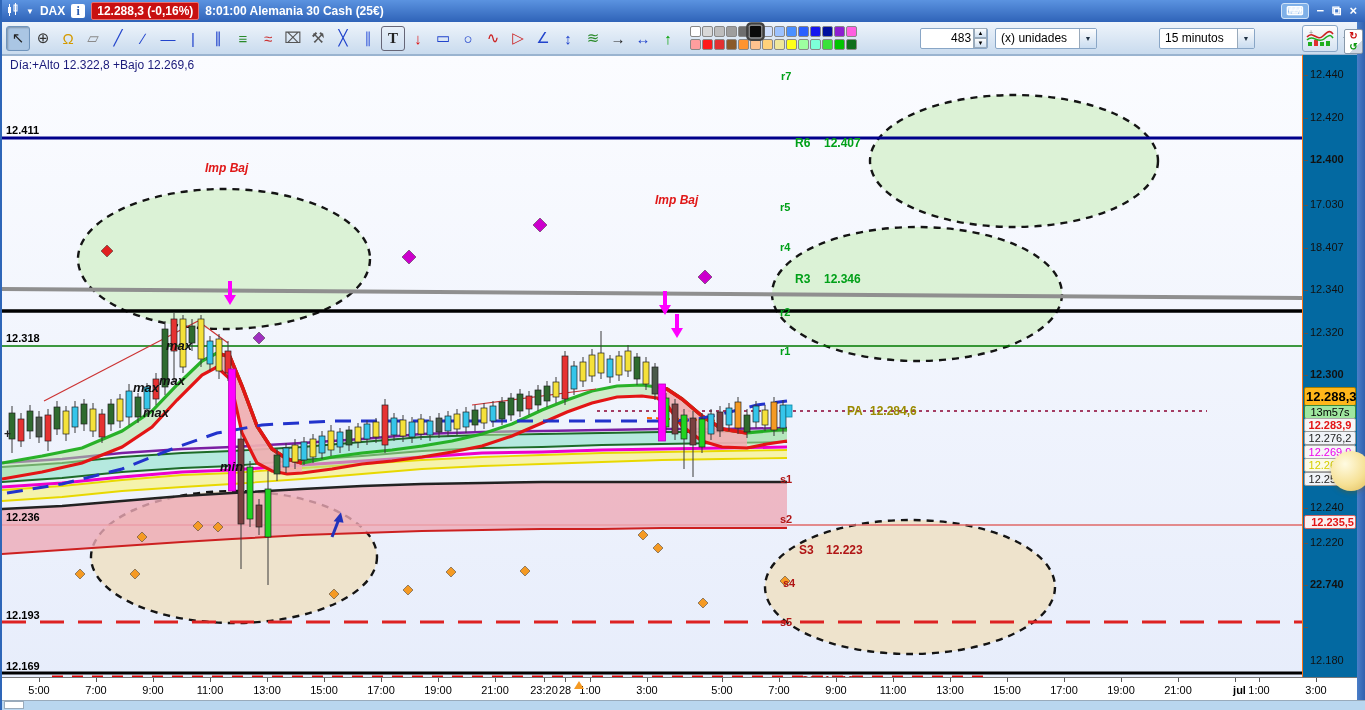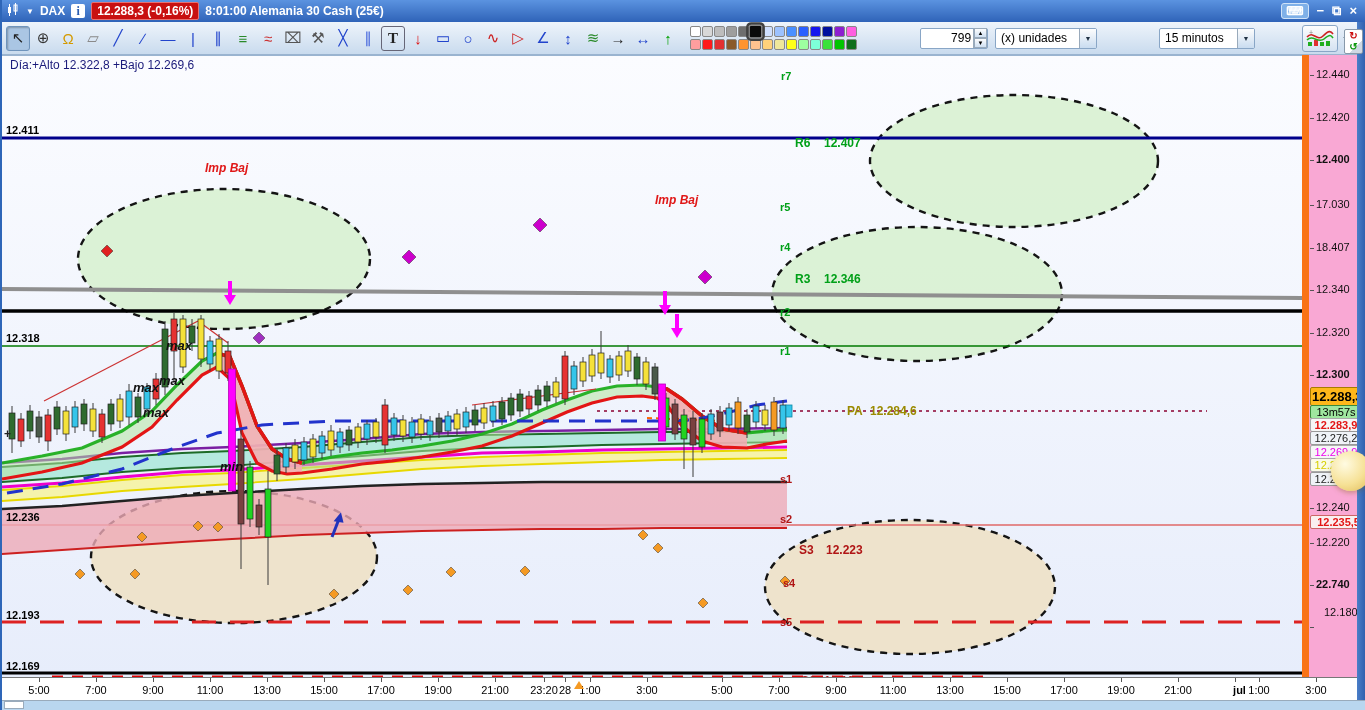--- a/index.html
+++ b/index.html
@@ -21,21 +21,21 @@
   .fieldbox{display:flex;align-items:center;background:#fff;border:1px solid #89a6c6;height:21px;font-size:12px;border-radius:2px}
   .spinval{width:52px;text-align:right;padding-right:2px}
   .spinbtns{display:flex;flex-direction:column;border-left:1px solid #9ab}
   .spinbtns span{font-size:6px;line-height:8px;width:13px;text-align:center;background:linear-gradient(#fdfdfd,#cfe0f2);border:1px solid #9ab}
   .dd{display:flex;align-items:center;background:#fff;border:1px solid #89a6c6;height:21px;font-size:12px;border-radius:2px;padding-left:5px}
   .ddarrow{width:17px;height:19px;margin-left:6px;background:linear-gradient(#fdfdfd,#c9dcf0);border-left:1px solid #9ab;display:flex;align-items:center;justify-content:center;font-size:7px;color:#234}
   .chartbtn{width:36px;height:27px;background:linear-gradient(#fdfdfd,#d4e2f2);border:1px solid #89a6c6;border-radius:3px;display:flex;align-items:center;justify-content:center}
   
   .chart-area{position:absolute;left:0;top:55px;width:1300px;height:622px;background:linear-gradient(#fbfcff,#e7edfb);border-top:1px solid #9ab4d0;overflow:hidden}
   #chart-svg{position:absolute;left:0;top:0}
-  .price-axis{position:absolute;left:1300px;top:55px;width:55px;height:622px;background:#f9a8d4;border-left:7px solid #f97316;font-size:11px;color:#111}
+  .price-axis{position:absolute;left:1300px;top:55px;width:55px;height:622px;background:#0369a1;border-left:1px solid #f97316;font-size:11px;color:#111}
   .pa-tick{position:absolute;left:1px;width:4px;height:1px;background:#555}
   .pa-label{position:absolute;left:7px;white-space:nowrap}
   .pa-badge{position:absolute;left:1px;width:52px;text-align:center;font-size:11px;border-radius:2px;border:1px solid #999;padding:0 1px;white-space:nowrap}
   .time-axis{position:absolute;left:0;top:677px;width:1355px;height:23px;background:#fff;border-top:1px solid #777;font-size:11px;color:#000}
   .ta-tick{position:absolute;top:0;width:1px;height:4px;background:#555}
   .ta-label{position:absolute;top:6px;transform:translateX(-50%);white-space:nowrap}
   .right-strip{position:absolute;left:1355px;top:22px;width:10px;height:688px;background:linear-gradient(90deg,#4a7ec8,#2a5aa8)}
   .bottom-strip{position:absolute;left:0;top:700px;width:1365px;height:10px;background:#b9d6ef;border-top:1px solid #9ab}
   .corner-box{position:absolute;left:2px;top:701px;width:20px;height:8px;background:#fff;border:1px solid #9ab}
   .sphere{position:absolute;left:1329px;top:451px;width:40px;height:40px;border-radius:50%;z-index:40;background:radial-gradient(circle at 14px 13px,#fffbe2,#f6e196 55%,#dfba55 100%);box-shadow:0 2px 5px rgba(120,90,0,.35)}
@@ -126,21 +126,21 @@
         <div class="sw" style="background: rgb(239, 231, 154); grid-area: 2 / 8;"></div>
         <div class="sw" style="background: rgb(255, 255, 26); grid-area: 2 / 9;"></div>
         <div class="sw" style="background: rgb(157, 255, 160); grid-area: 2 / 10;"></div>
         <div class="sw" style="background: rgb(125, 255, 216); grid-area: 2 / 11;"></div>
         <div class="sw" style="background: rgb(58, 226, 58); grid-area: 2 / 12;"></div>
         <div class="sw" style="background: rgb(0, 196, 0); grid-area: 2 / 13;"></div>
         <div class="sw" style="background: rgb(15, 110, 28); grid-area: 2 / 14;"></div>
       </div>
     <div style="flex:1"></div>
     <div class="fieldbox">
-      <span class="spinval">799</span>
+      <span class="spinval">483</span>
       <span class="spinbtns">
           <span>▲</span>
           <span>▼</span>
         </span>
     </div>
     <div class="dd" style="width:102px;margin-left:5px">
       <span>(x) unidades</span>
       <span class="ddarrow" style="margin-left:auto">▼</span>
     </div>
     <div class="dd" style="width:96px;margin-left:60px">
@@ -459,21 +459,21 @@
       <div class="pa-label" style="top: 271px;">12.320</div>
       <div class="pa-tick" style="top: 320px;"></div>
       <div class="pa-label" style="top: 313px; font-weight: bold;">12.300</div>
       <div class="pa-tick" style="top: 453px;"></div>
       <div class="pa-label" style="top: 446px;">12.240</div>
       <div class="pa-tick" style="top: 488px;"></div>
       <div class="pa-label" style="top: 481px;">12.220</div>
       <div class="pa-tick" style="top: 530px;"></div>
       <div class="pa-label" style="top: 523px; font-weight: bold;">22.740</div>
       <div class="pa-tick" style="top: 572px;"></div>
-      <div class="pa-label" style="top: 551px; margin-left: 8px;">12.180</div>
+      <div class="pa-label" style="top: 599px;">12.180</div>
       <div class="pa-badge" style="top: 332px; background: rgb(255, 183, 26); color: rgb(0, 0, 0); border-color: rgb(166, 124, 0); font-weight: bold; font-size: 13px; padding: 1px;">12.288,3</div>
       <div class="pa-badge" style="top: 350px; background: rgb(159, 230, 159); color: rgb(0, 0, 0); border-color: rgb(58, 138, 58);">13m57s</div>
       <div class="pa-badge" style="top: 363px; background: rgb(246, 246, 246); color: rgb(227, 21, 21); border-color: rgb(170, 170, 170); font-weight: bold;">12.283,9</div>
       <div class="pa-badge" style="top: 376px; background: rgb(240, 243, 248); color: rgb(34, 34, 34); border-color: rgb(153, 153, 153);">12.276,2</div>
       <div class="pa-badge" style="top: 390px; background: rgb(246, 246, 246); color: rgb(238, 0, 238); border-color: rgb(170, 170, 170);">12.269,9</div>
       <div class="pa-badge" style="top: 403px; background: rgb(251, 251, 232); color: rgb(214, 206, 0); border-color: rgb(170, 170, 170);">12.263,8</div>
       <div class="pa-badge" style="top: 417px; background: rgb(240, 243, 248); color: rgb(34, 34, 34); border-color: rgb(153, 153, 153);">12.256,4</div>
       <div class="pa-badge" style="top: 460px; background: rgb(250, 240, 240); color: rgb(227, 21, 21); border-color: rgb(204, 102, 102); font-weight: bold; text-align: right;">12.235,5</div>
     </div>
 

